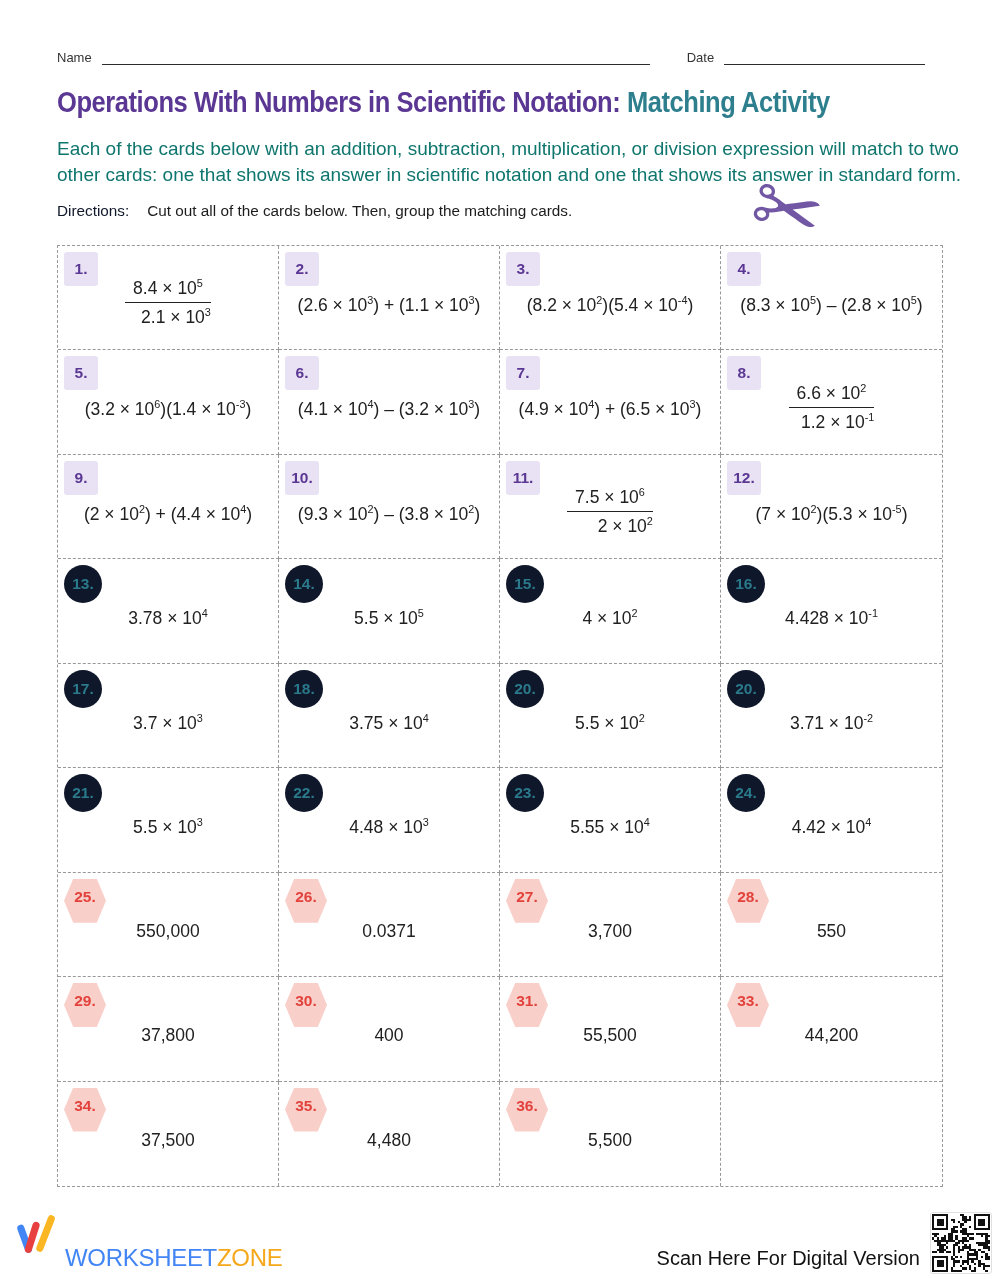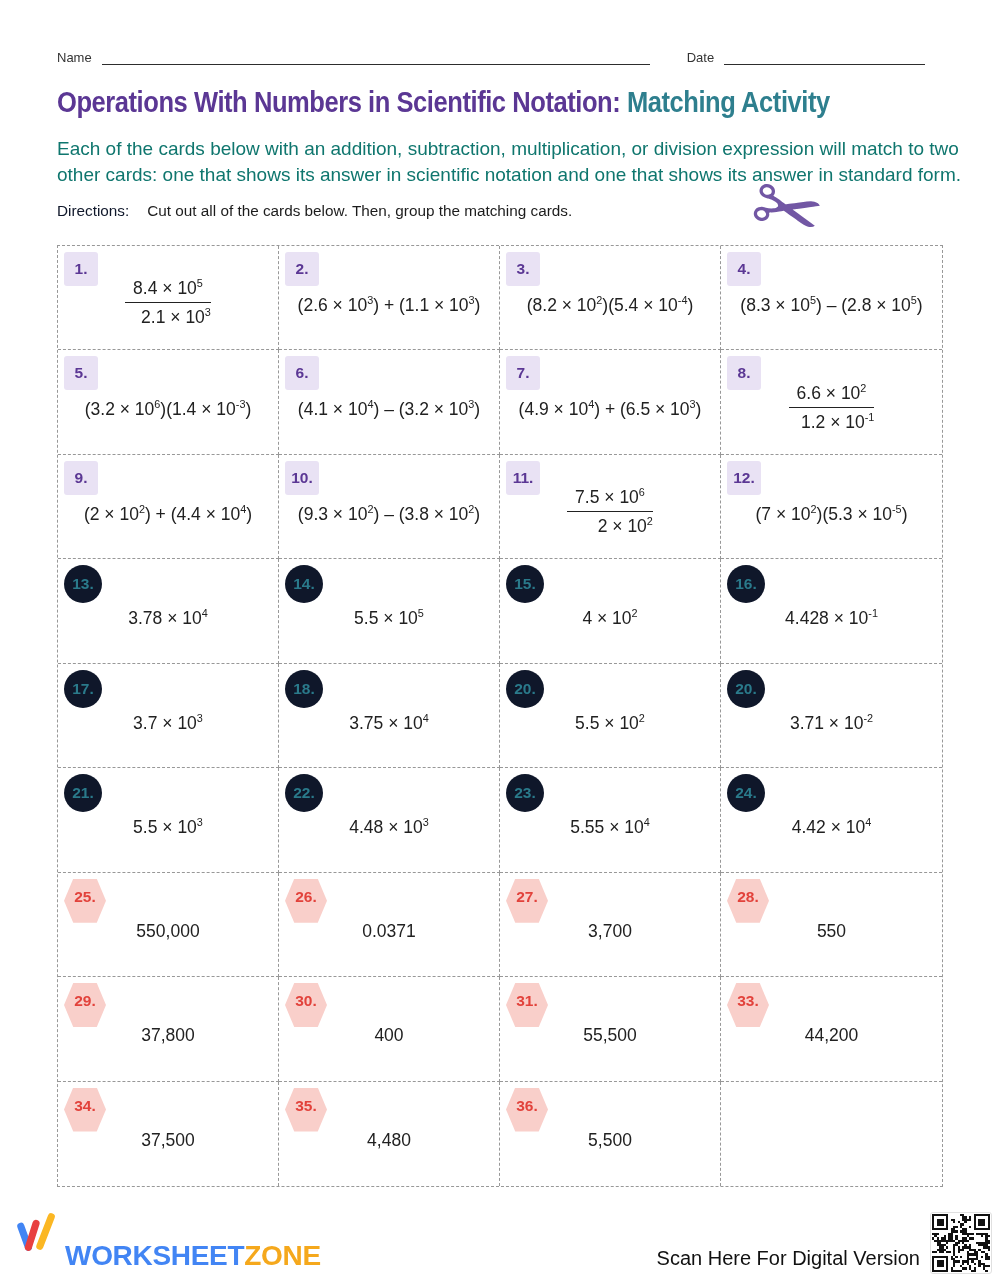--- a/index.html
+++ b/index.html
@@ -51,21 +51,21 @@
   .card-content.frac-wrap{padding-top:10px;}
   .card-content sup{font-size:0.62em;}
   .frac{text-align:right;}
   .frac-top{border-bottom:1.7px solid #222;padding:0 8px 3px;}
   .frac-bottom{padding-top:3px;}
 
   
   .footer{position:absolute;left:16px;right:8px;bottom:5px;display:flex;
           justify-content:space-between;align-items:flex-end;}
   .logo{display:flex;align-items:center;gap:7px;padding-bottom:2px;}
-  .logo-text{font-size:28px;font-weight:bold;letter-spacing:-0.3px;white-space:nowrap;margin-top:45px;}
+  .logo-text{font-size:24px;font-weight:normal;letter-spacing:-0.3px;white-space:nowrap;margin-top:45px;}
   .logo-text .wz1{color:#4285f4;}
   .logo-text .wz2{color:#f5a81c;}
   .scan-group{display:flex;align-items:flex-end;gap:10px;}
   .scan-text{font-size:20px;color:#111;padding-bottom:4px;white-space:nowrap;}
   .qr{width:60px;height:60px;background:#fff;border:1px solid #e0e0e0;border-radius:3px;}
 </style>
 </head>
 <body>
 
 <div class="page">

